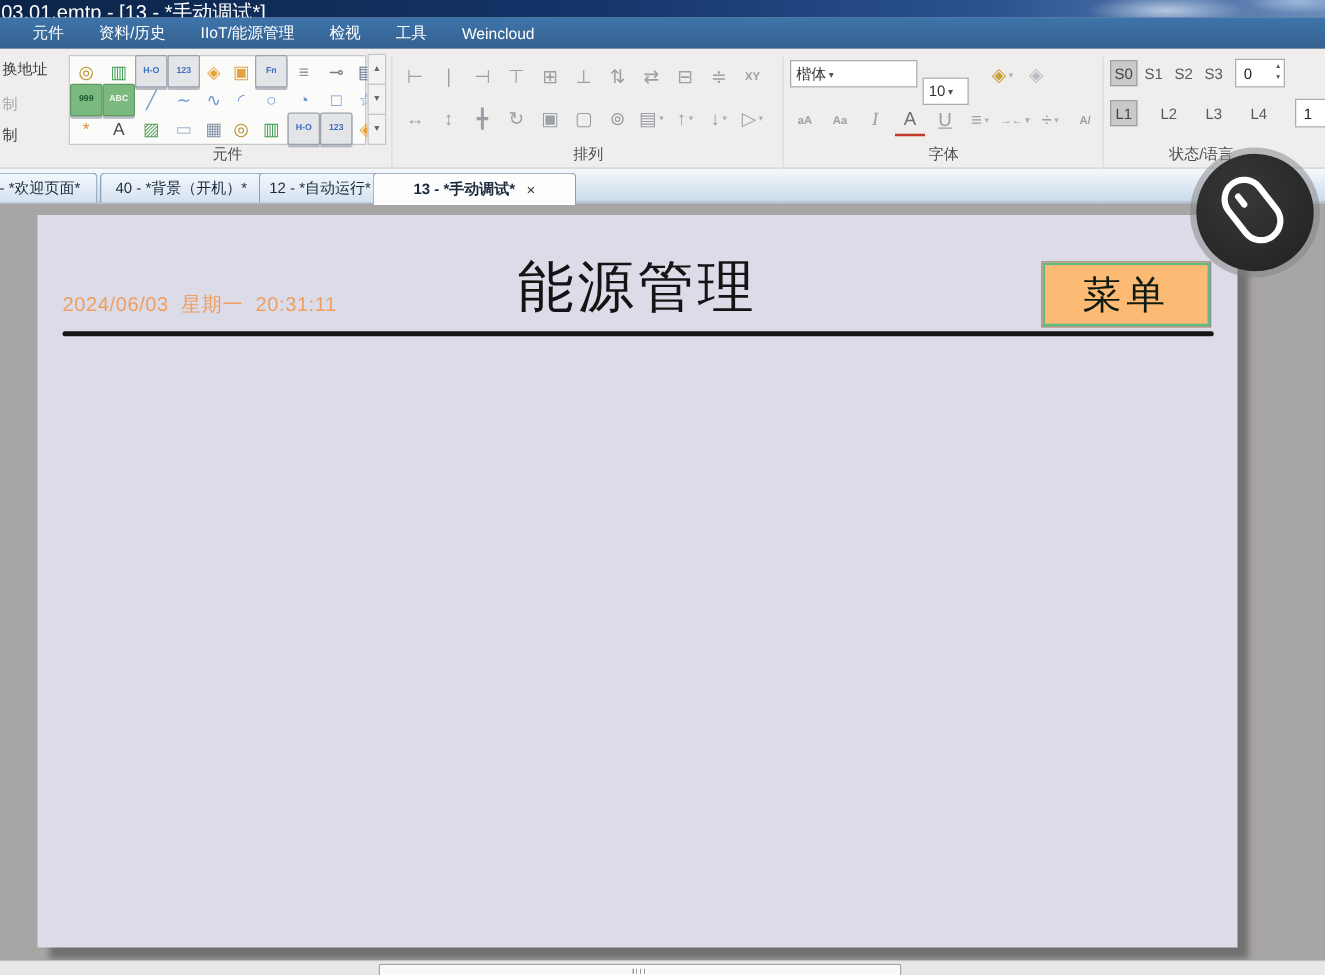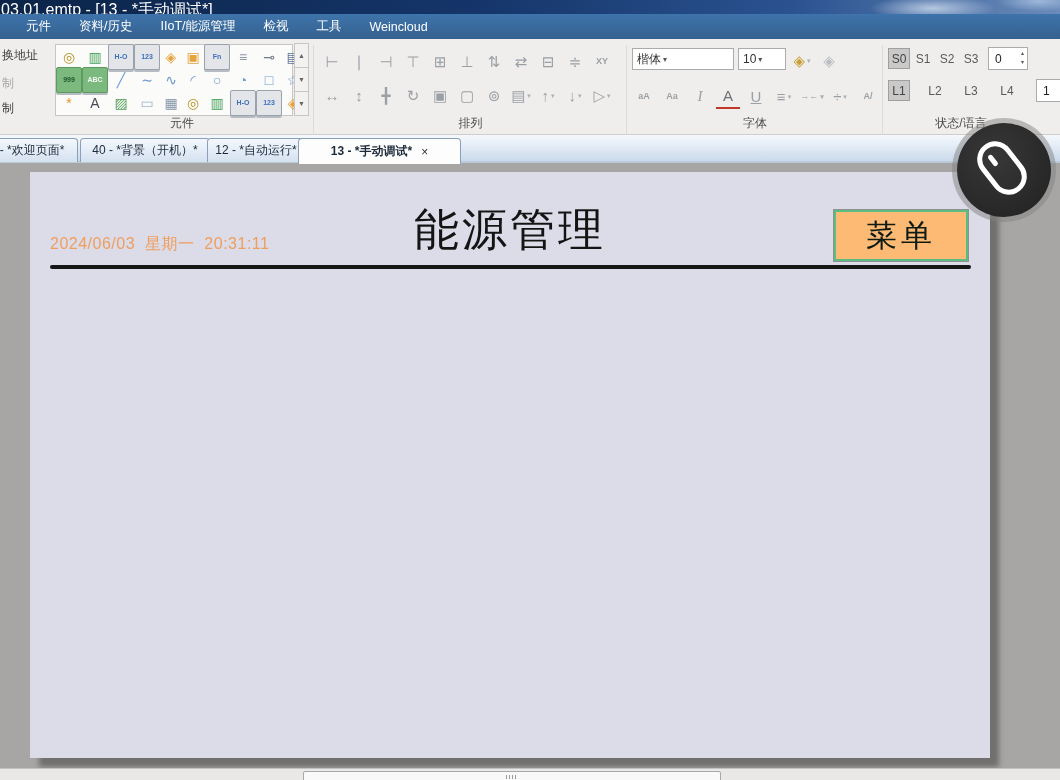--- a/index.html
+++ b/index.html
@@ -184,21 +184,21 @@
       <span class="icn">↓<i class="crt">▾</i></span>
       <span class="icn">▷<i class="crt">▾</i></span>
     </div>
   <div class="glabel" style="left:318px;width:305px">排列</div>
   <div class="rdiv" style="left:626px"></div>
 
   <div class="combo" style="left:632px;top:9px;width:102px">
     <span>楷体</span>
     <span class="crt">▾</span>
   </div>
-  <div class="combo" style="left:738px;top:9px;width:48px">
+  <div class="combo" style="left:738px;top:23px;width:37px">
     <span>10</span>
     <span class="crt">▾</span>
   </div>
   <div class="iconrow" style="left:790px;top:9px">
       <span class="icn" style="color: rgb(201, 161, 59);">◈<i class="crt">▾</i></span>
       <span class="icn" style="color: rgb(185, 189, 194);">◈</span>
     </div>
   <div class="iconrow" style="left:632px;top:44px;gap:4px">
       <span class="icn small">aA</span>
       <span class="icn small">Aa</span>

